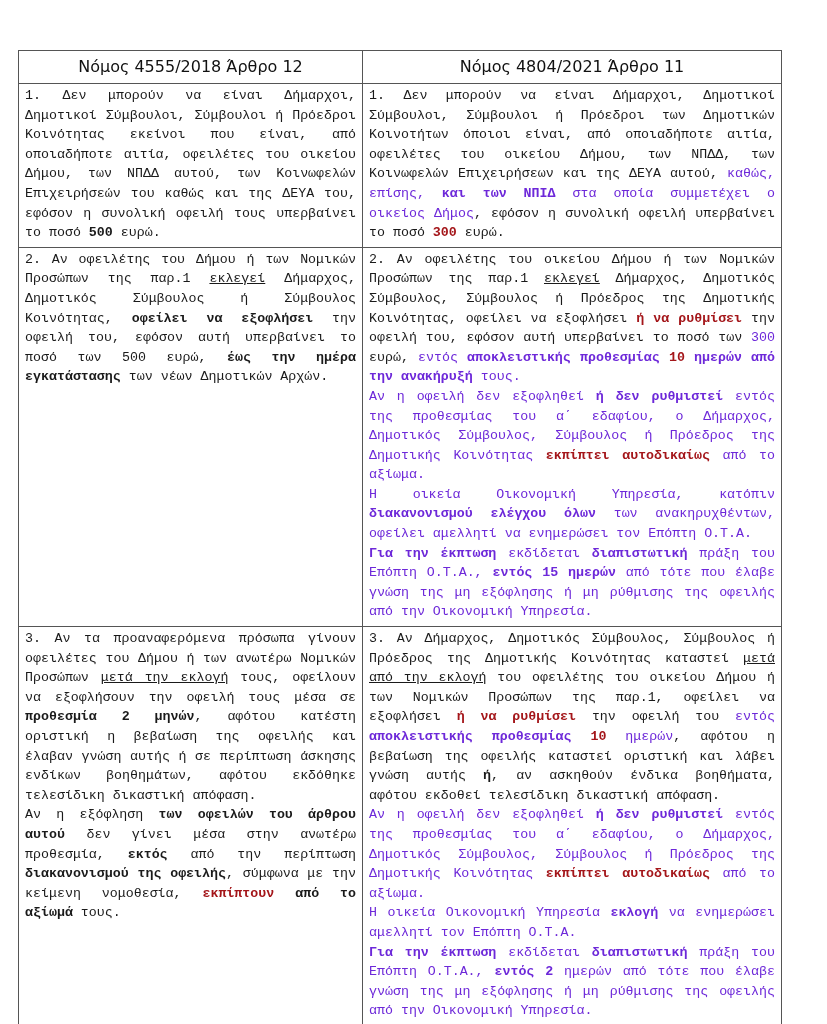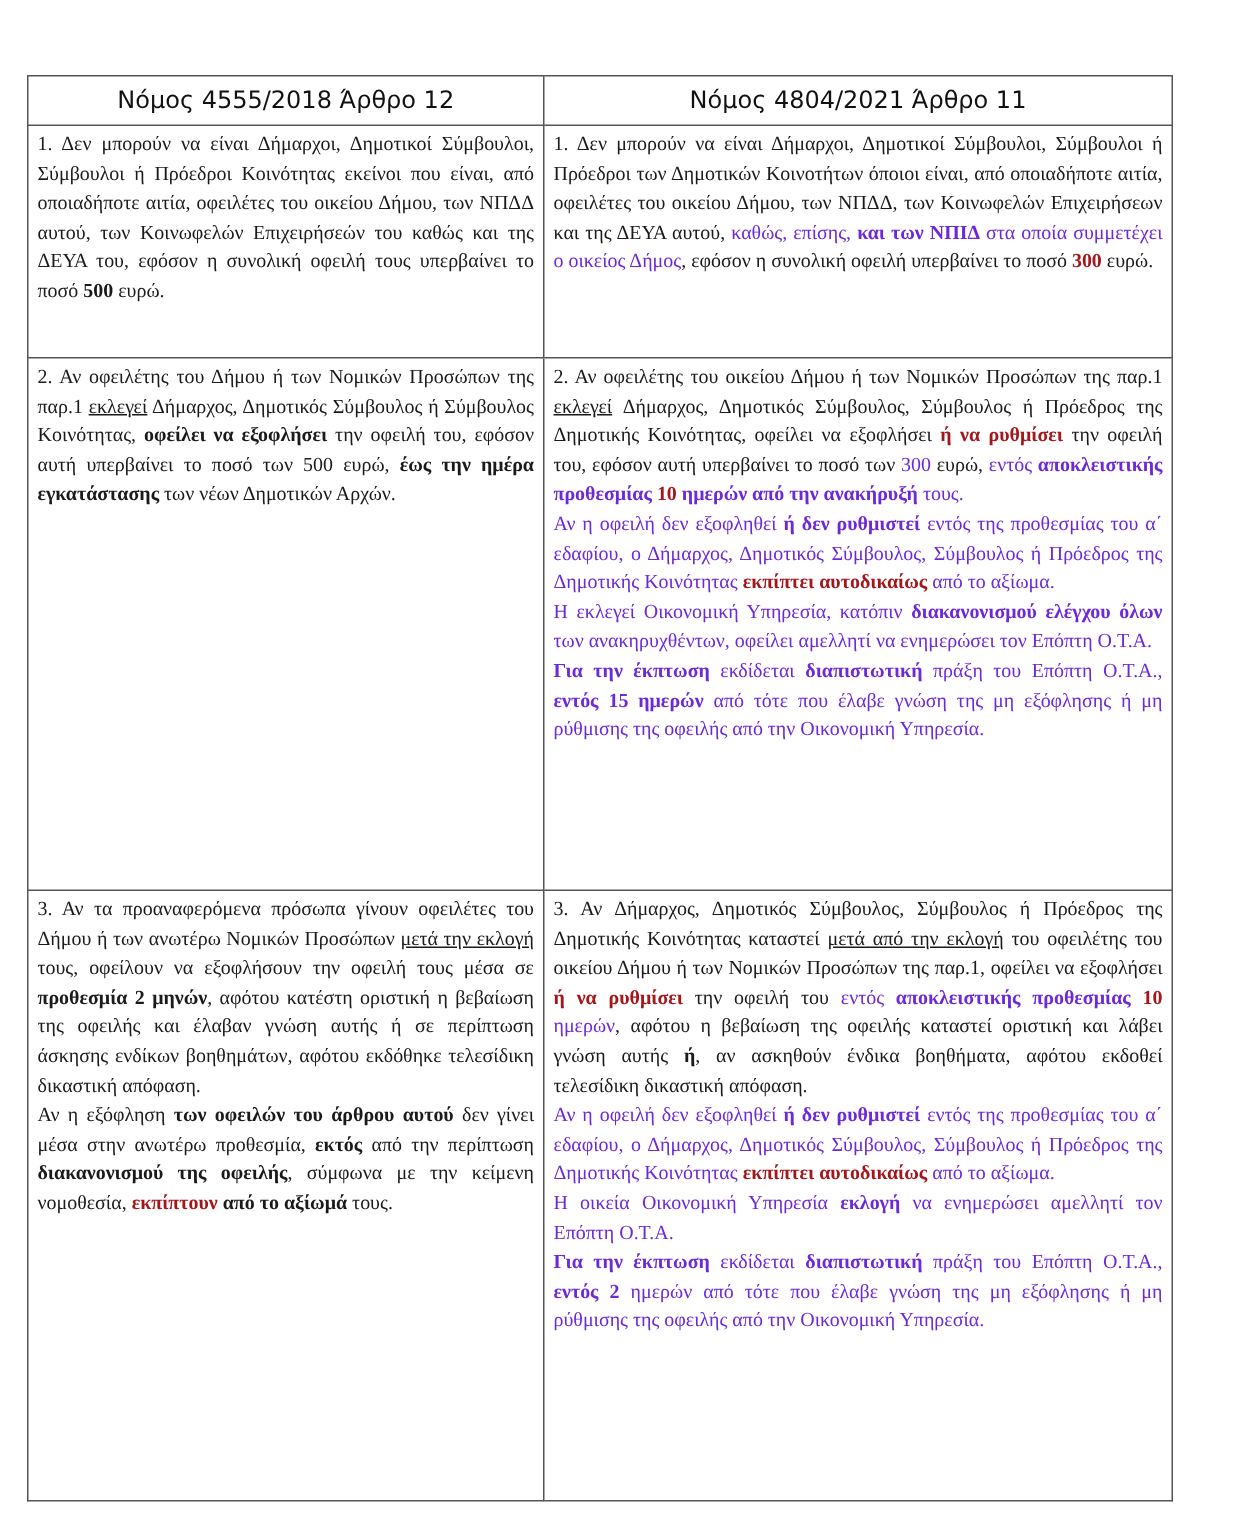--- a/index.html
+++ b/index.html
@@ -7,21 +7,21 @@
     .tbl {
       position: absolute; left: 18px; top: 50px; width: 656px;
       border-collapse: collapse; table-layout: fixed;
       font-family: "Liberation Serif", "DejaVu Serif", serif;
       color: #1a1a1a;
     }
     .tbl td, .tbl th {
       border: 1.3px solid #555; vertical-align: top;
       padding: 2px 6px 4px 6px;
       font-size: 13.3px; line-height: 19.6px;
-      text-align: justify; font-weight: normal;
+      text-align: justify; font-weight: normal; font-family: Liberation Mono, monospace;
     }
     .tbl th {
       font-family: "DejaVu Sans", "Liberation Sans", sans-serif;
       font-size: 16px; text-align: center; vertical-align: middle;
       height: 28px; padding: 2px 4px; color: #111;
     }
     .col-left { width: 344px; }
     .col-right { width: 419px; }
     .r1 td { height: 148px; }
     .r2 td { height: 348px; }
@@ -56,21 +56,21 @@
           <p><span>1. Δεν μπορούν να είναι Δήμαρχοι, Δημοτικοί Σύμβουλοι, Σύμβουλοι ή Πρόεδροι των Δημοτικών Κοινοτήτων όποιοι είναι, από οποιαδήποτε αιτία, οφειλέτες του οικείου Δήμου, των ΝΠΔΔ, των Κοινωφελών Επιχειρήσεων και της ΔΕΥΑ αυτού, </span><span class="teal">καθώς, επίσης, </span><span class="b blue">και των ΝΠΙΔ</span><span class="teal"> στα οποία συμμετέχει ο οικείος Δήμος</span><span>, εφόσον η συνολική οφειλή υπερβαίνει το ποσό </span><span class="b red">300</span><span> ευρώ.</span></p>
         </td>
     </tr>
     <tr class="r2">
       <td>
           <p><span>2. Αν οφειλέτης του Δήμου ή των Νομικών Προσώπων της παρ.1 </span><span class="u">εκλεγεί</span><span> Δήμαρχος, Δημοτικός Σύμβουλος ή Σύμβουλος Κοινότητας, </span><span class="b">οφείλει να εξοφλήσει</span><span> την οφειλή του, εφόσον αυτή υπερβαίνει το ποσό των 500 ευρώ, </span><span class="b">έως την ημέρα εγκατάστασης</span><span> των νέων Δημοτικών Αρχών.</span></p>
         </td>
       <td>
           <p><span>2. Αν οφειλέτης του οικείου Δήμου ή των Νομικών Προσώπων της παρ.1 </span><span class="u">εκλεγεί</span><span> Δήμαρχος, Δημοτικός Σύμβουλος, Σύμβουλος ή Πρόεδρος της Δημοτικής Κοινότητας, οφείλει να εξοφλήσει </span><span class="b red">ή να ρυθμίσει</span><span> την οφειλή του, εφόσον αυτή υπερβαίνει το ποσό των </span><span class="teal">300</span><span> ευρώ, </span><span class="teal">εντός </span><span class="b blue">αποκλειστικής προθεσμίας </span><span class="b red">10</span><span class="b blue"> ημερών από την ανακήρυξή</span><span class="teal"> τους.</span></p>
           <p><span class="teal">Αν η οφειλή δεν εξοφληθεί </span><span class="b blue">ή δεν ρυθμιστεί</span><span class="teal"> εντός της προθεσμίας του α΄ εδαφίου, ο Δήμαρχος, Δημοτικός Σύμβουλος, Σύμβουλος ή Πρόεδρος της Δημοτικής Κοινότητας </span><span class="b red">εκπίπτει αυτοδικαίως</span><span class="teal"> από το αξίωμα.</span></p>
-          <p><span class="teal">Η εκλεγεί Οικονομική Υπηρεσία, κατόπιν </span><span class="b blue">διακανονισμού ελέγχου όλων</span><span class="teal"> των ανακηρυχθέντων, οφείλει αμελλητί να ενημερώσει τον Επόπτη Ο.Τ.Α.</span></p>
+          <p><span class="teal">Η οικεία Οικονομική Υπηρεσία, κατόπιν </span><span class="b blue">διακανονισμού ελέγχου όλων</span><span class="teal"> των ανακηρυχθέντων, οφείλει αμελλητί να ενημερώσει τον Επόπτη Ο.Τ.Α.</span></p>
           <p><span class="b blue">Για την έκπτωση</span><span class="teal"> εκδίδεται </span><span class="b blue">διαπιστωτική</span><span class="teal"> πράξη του Επόπτη Ο.Τ.Α., </span><span class="b blue">εντός 15 ημερών</span><span class="teal"> από τότε που έλαβε γνώση της μη εξόφλησης ή μη ρύθμισης της οφειλής από την Οικονομική Υπηρεσία.</span></p>
         </td>
     </tr>
     <tr class="r3">
       <td>
           <p><span>3. Αν τα προαναφερόμενα πρόσωπα γίνουν οφειλέτες του Δήμου ή των ανωτέρω Νομικών Προσώπων </span><span class="u">μετά την εκλογή</span><span> τους, οφείλουν να εξοφλήσουν την οφειλή τους μέσα σε </span><span class="b">προθεσμία 2 μηνών</span><span>, αφότου κατέστη οριστική η βεβαίωση της οφειλής και έλαβαν γνώση αυτής ή σε περίπτωση άσκησης ενδίκων βοηθημάτων, αφότου εκδόθηκε τελεσίδικη δικαστική απόφαση.</span></p>
           <p><span>Αν η εξόφληση </span><span class="b">των οφειλών του άρθρου αυτού</span><span> δεν γίνει μέσα στην ανωτέρω προθεσμία, </span><span class="b">εκτός</span><span> από την περίπτωση </span><span class="b">διακανονισμού της οφειλής</span><span>, σύμφωνα με την κείμενη νομοθεσία, </span><span class="b red">εκπίπτουν</span><span> </span><span class="b">από το αξίωμά</span><span> τους.</span></p>
         </td>
       <td>
           <p><span>3. Αν Δήμαρχος, Δημοτικός Σύμβουλος, Σύμβουλος ή Πρόεδρος της Δημοτικής Κοινότητας καταστεί </span><span class="u">μετά από την εκλογή</span><span> του οφειλέτης του οικείου Δήμου ή των Νομικών Προσώπων της παρ.1,  οφείλει να εξοφλήσει </span><span class="b red">ή να ρυθμίσει</span><span> την οφειλή του </span><span class="teal">εντός </span><span class="b blue">αποκλειστικής προθεσμίας </span><span class="b red">10</span><span class="teal"> ημερών</span><span>, αφότου η βεβαίωση της οφειλής καταστεί οριστική και λάβει γνώση αυτής </span><span class="b">ή</span><span>, αν ασκηθούν ένδικα βοηθήματα, αφότου εκδοθεί τελεσίδικη δικαστική απόφαση.</span></p>

